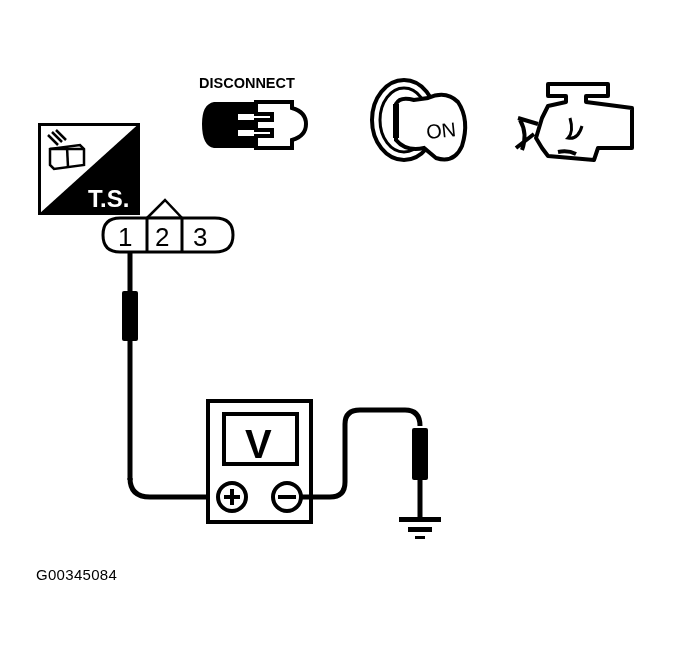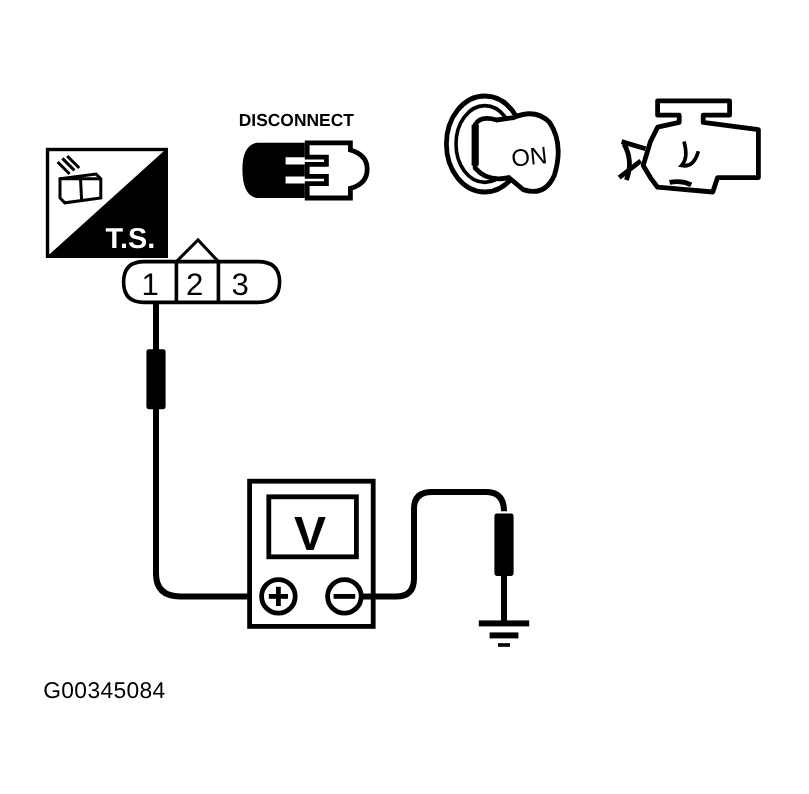--- a/index.html
+++ b/index.html
@@ -1,19 +1,19 @@
 <!DOCTYPE html>
 <html><head>
 <meta charset="utf-8">
 <style>
   html, body { margin:0; padding:0; background:#ffffff; }
   body { width:674px; height:662px; position:relative; overflow:hidden; font-family:"Liberation Sans", sans-serif; }
   .abs { position:absolute; }
   svg { display:block; }
-  .caption { position:absolute; left:36px; top:566px; font-size:19px; color:#000; letter-spacing:0.3px; font-family:"Liberation Sans", sans-serif; }
+  .caption { position:absolute; left:36px; top:566px; font-size:15px; color:#000; letter-spacing:0.3px; font-family:"Liberation Sans", sans-serif; }
   .disc-label { font-family:"Liberation Sans", sans-serif; font-weight:bold; font-size:14.5px; }
 </style>
 </head>
 <body>
 
 <div class="abs" style="left:38px; top:75px;margin-top:48px;">
   <svg width="102" height="92" viewBox="0 0 102 92">
     <rect x="1.5" y="1.5" width="99" height="89" fill="#fff" stroke="#000" stroke-width="3"></rect>
     <polygon points="100,1.5 100,90.5 1.5,90.5" fill="#000"></polygon>
 
@@ -22,21 +22,21 @@
       <line x1="14" y1="9" x2="24" y2="19"></line>
       <line x1="18" y1="7" x2="28" y2="17"></line>
       <polygon points="12,26 42,22 46,26 46,42 16,46 12,42"></polygon>
       <line x1="29" y1="24" x2="30" y2="44"></line>
       <line x1="12" y1="26" x2="46" y2="26"></line>
     </g>
     <text x="50" y="84" fill="#fff" font-family="Liberation Sans, sans-serif" font-weight="bold" font-size="24">T.S.</text>
   </svg>
 </div>
 
-<div class="abs" style="left:196px; top:91px;">
+<div class="abs" style="left:196px; top:74px;">
   <svg width="130" height="94" viewBox="0 0 130 94">
     <text x="3" y="14" class="disc-label" fill="#000">DISCONNECT</text>
 
     <path d="M18,28 Q6,30 6,50 Q6,72 18,74 L58,74 L58,62 L42,62 L42,56 L58,56 L58,46 L42,46 L42,40 L58,40 L58,28 Z" fill="#000"></path>
 
     <path d="M60,28 L60,40 L76,40 L76,46 L60,46 L60,56 L76,56 L76,62 L60,62 L60,74 L96,74 L96,66 Q110,62 110,50 Q110,38 96,34 L96,28 Z" fill="#fff" stroke="#000" stroke-width="4"></path>
   </svg>
 </div>
 
 <div class="abs" style="left:366px; top:74px;">

